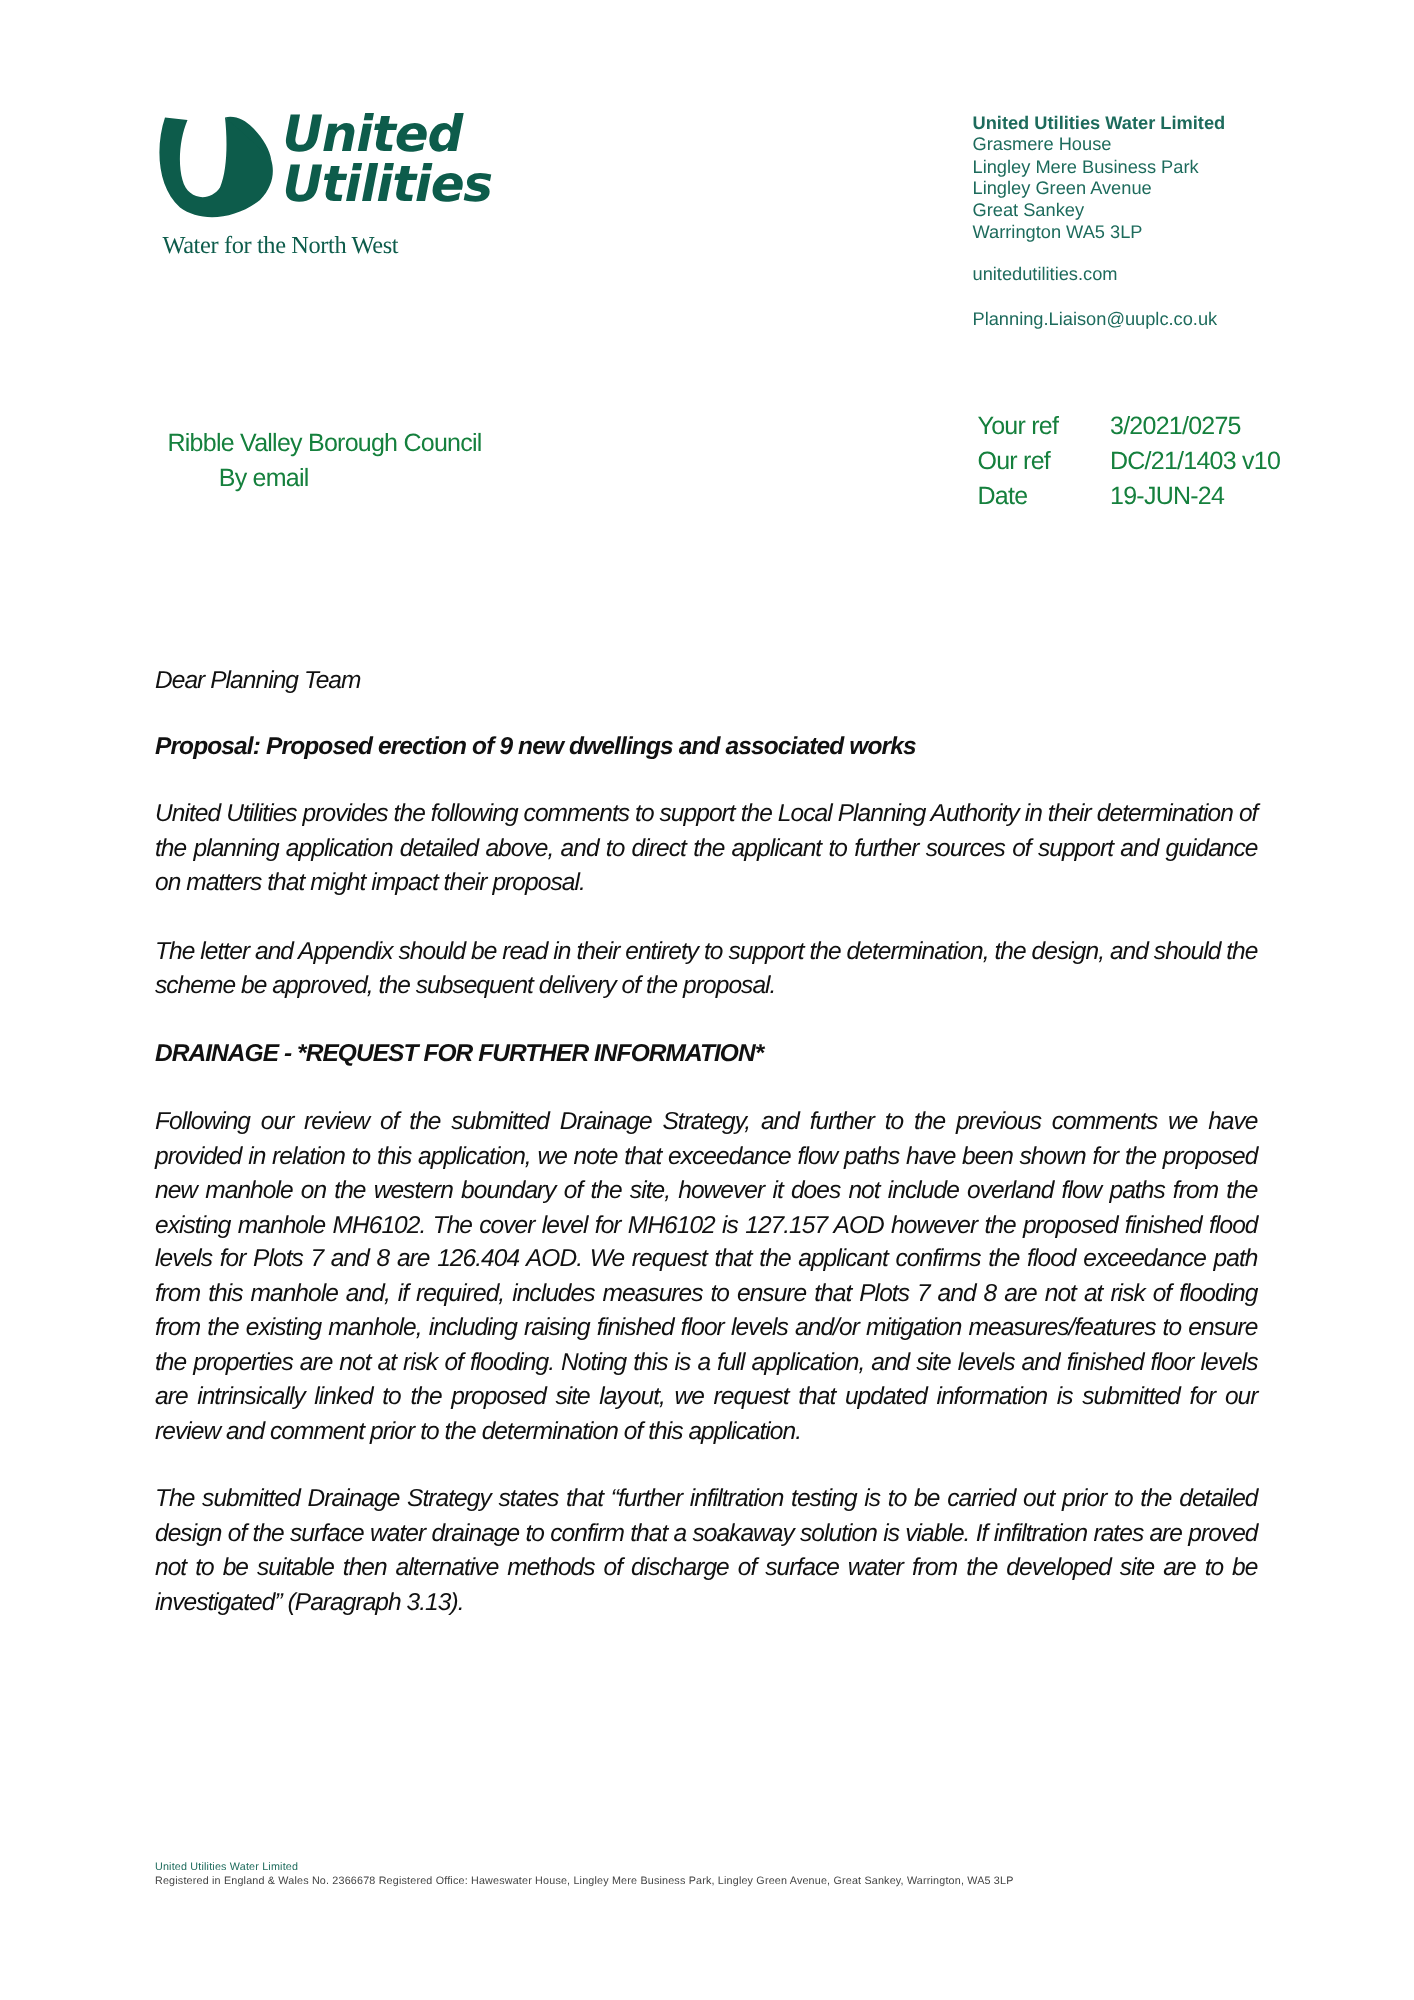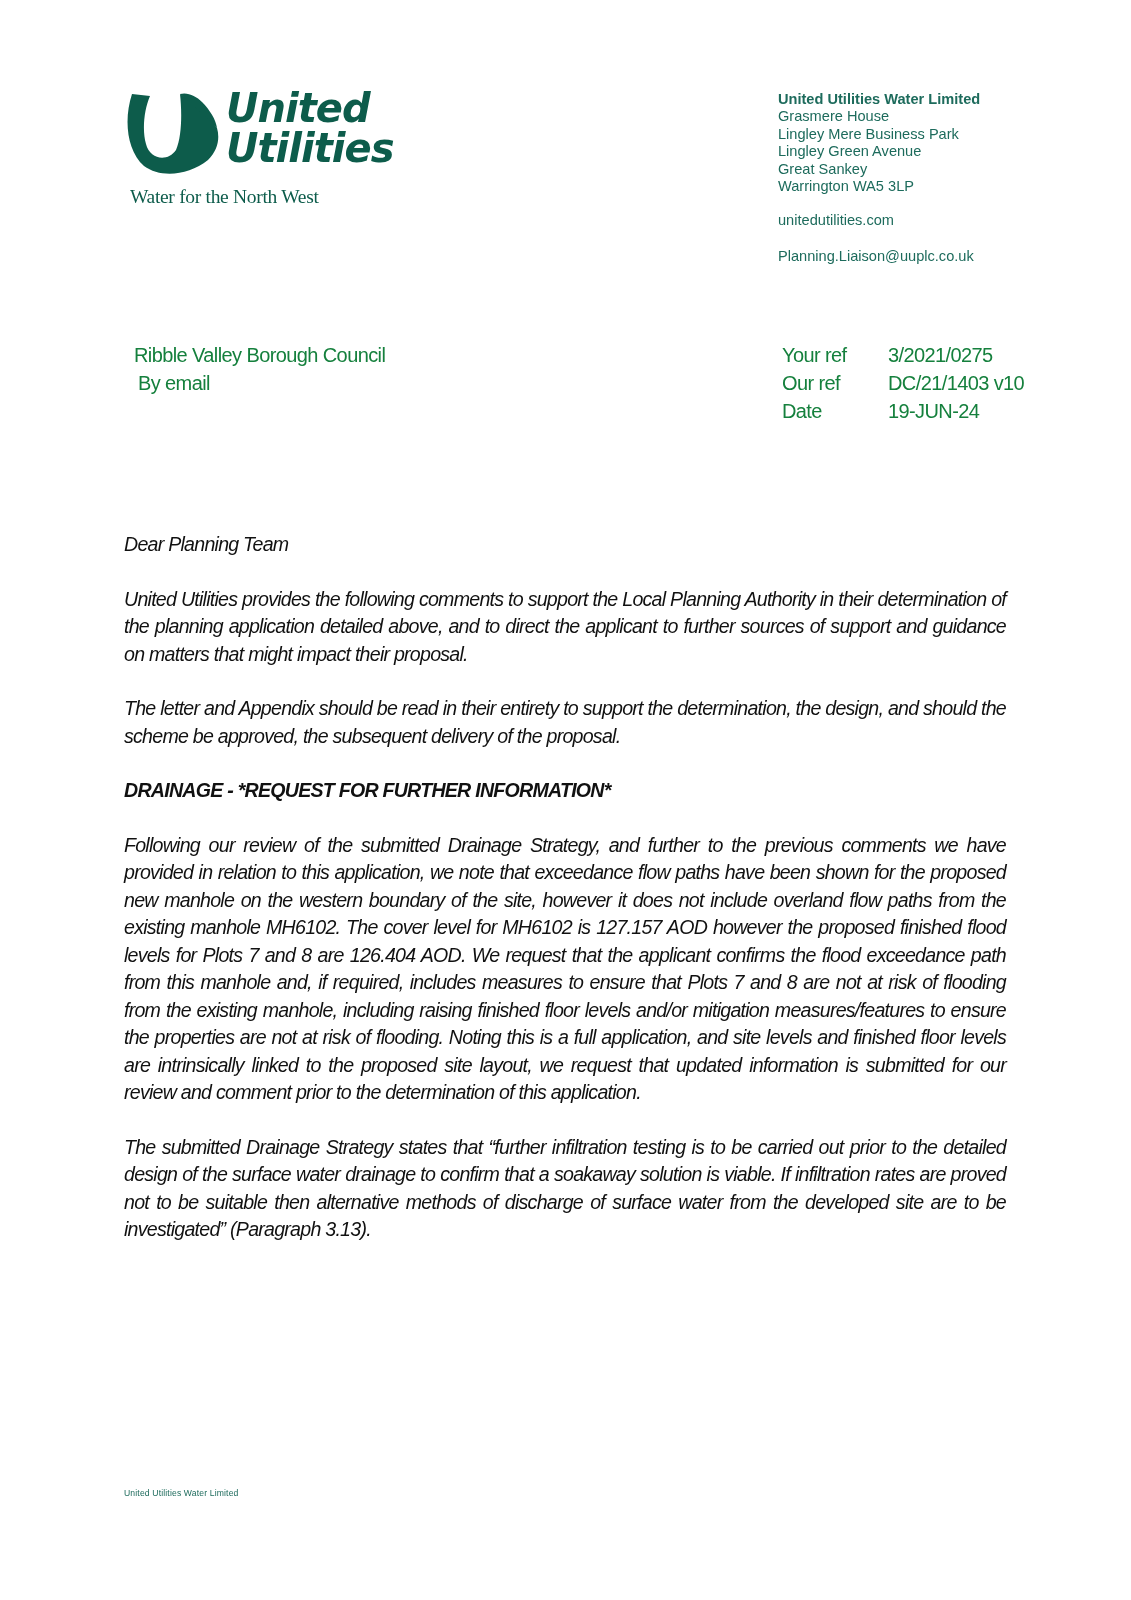--- a/index.html
+++ b/index.html
@@ -19,22 +19,22 @@
     
     .addr { position: absolute; left: 778px; top: 91px; color: #1d6b5c;
       font-family: "Liberation Sans", sans-serif; font-size: 14.6px; line-height: 17.4px; }
     .addr .company { font-weight: bold; }
     .addr .gap { height: 17px; }
     .addr .gap2 { height: 18px; }
 
     
     .body-font { font-family: "Liberation Sans", sans-serif; color: #15803d; font-size: 20px; letter-spacing: -0.6px; }
     .recipient { position: absolute; left: 134px; top: 341px; line-height: 28px; }
-    .recipient .by { padding-left: 4px; }
-    .refs { position: absolute; left: 782px; top: 341px; line-height: 28px; }
+    .recipient .by { padding-left: 4px; margin-left: 37px; }
+    .refs { position: absolute; left: 782px; top: 327px; line-height: 28px; }
     .refs .row { display: flex; }
     .refs .lbl { width: 106px; }
 
     
     .letter { position: absolute; left: 124px; top: 531px; width: 882px; }
     .letter p { margin: 0; font-family: "Liberation Sans", sans-serif; color: #111;
       font-size: 19.6px; line-height: 27.5px; letter-spacing: -0.75px; text-align: justify; font-style: italic; }
     .salutation { margin-bottom: 25px !important; }
     .heading-block p { font-weight: bold; text-align: left; letter-spacing: -0.7px; }
     .heading-block { margin-bottom: 27px; }
@@ -92,24 +92,26 @@
     </div>
     <div class="row">
       <span class="lbl">Date</span>
       <span>19-JUN-24</span>
     </div>
   </div>
 
   <div class="letter">
     <p class="salutation">Dear Planning Team</p>
     <div class="heading-block">
+      <p>Proposal: Proposed erection of 9 new dwellings and associated works</p>
     </div>
     <p class="para">United Utilities provides the following comments to support the Local Planning Authority in their determination of the planning application detailed above, and to direct the applicant to further sources of support and guidance on matters that might impact their proposal.</p>
     <p class="para">The letter and Appendix should be read in their entirety to support the determination, the design, and should the scheme be approved, the subsequent delivery of the proposal.</p>
     <p class="section-title">DRAINAGE - *REQUEST FOR FURTHER INFORMATION*</p>
     <p class="para">Following our review of the submitted Drainage Strategy, and further to the previous comments we have provided in relation to this application, we note that exceedance flow paths have been shown for the proposed new manhole on the western boundary of the site, however it does not include overland flow paths from the existing manhole MH6102.  The cover level for MH6102 is 127.157 AOD however the proposed finished flood levels for Plots 7 and 8 are 126.404 AOD.  We request that the applicant confirms the flood exceedance path from this manhole and, if required, includes measures to ensure that Plots 7 and 8 are not at risk of flooding from the existing manhole, including raising finished floor levels and/or mitigation measures/features to ensure the properties are not at risk of flooding. Noting this is a full application, and site levels and finished floor levels are intrinsically linked to the proposed site layout, we request that updated information is submitted for our review and comment prior to the determination of this application.</p>
     <p class="para">The submitted Drainage Strategy states that “further infiltration testing is to be carried out prior to the detailed design of the surface water drainage to confirm that a soakaway solution is viable. If infiltration rates are proved not to be suitable then alternative methods of discharge of surface water from the developed site are to be investigated” (Paragraph 3.13).</p>
   </div>
 
   <div class="footer">
     <div class="fl1">United Utilities Water Limited</div>
+    <div>Registered in England &amp; Wales No. 2366678 Registered Office: Haweswater House, Lingley Mere Business Park, Lingley Green Avenue, Great Sankey, Warrington, WA5 3LP</div>
   </div>
 </div>
 
 </body></html>

